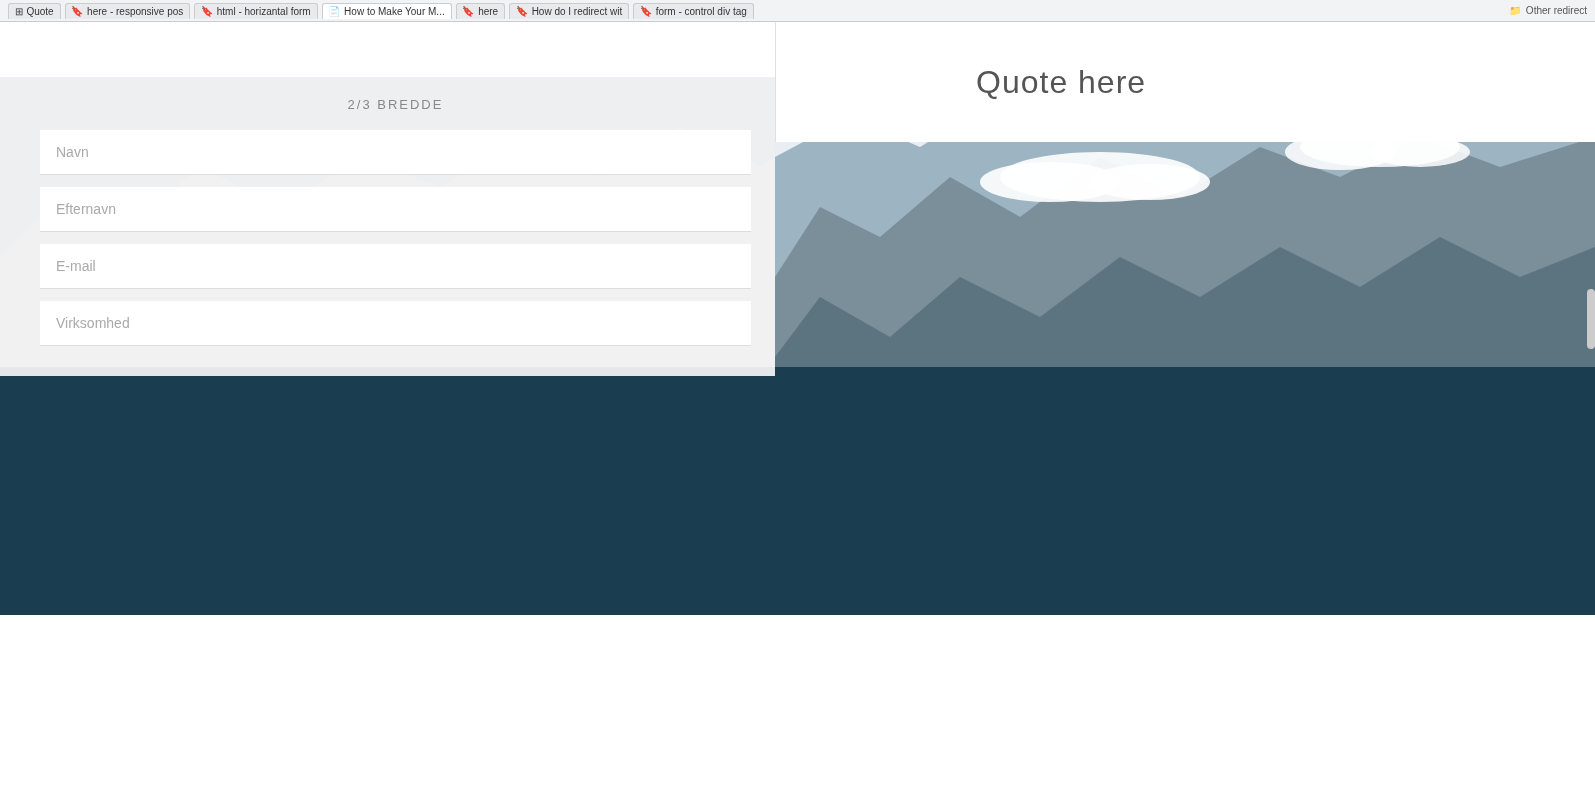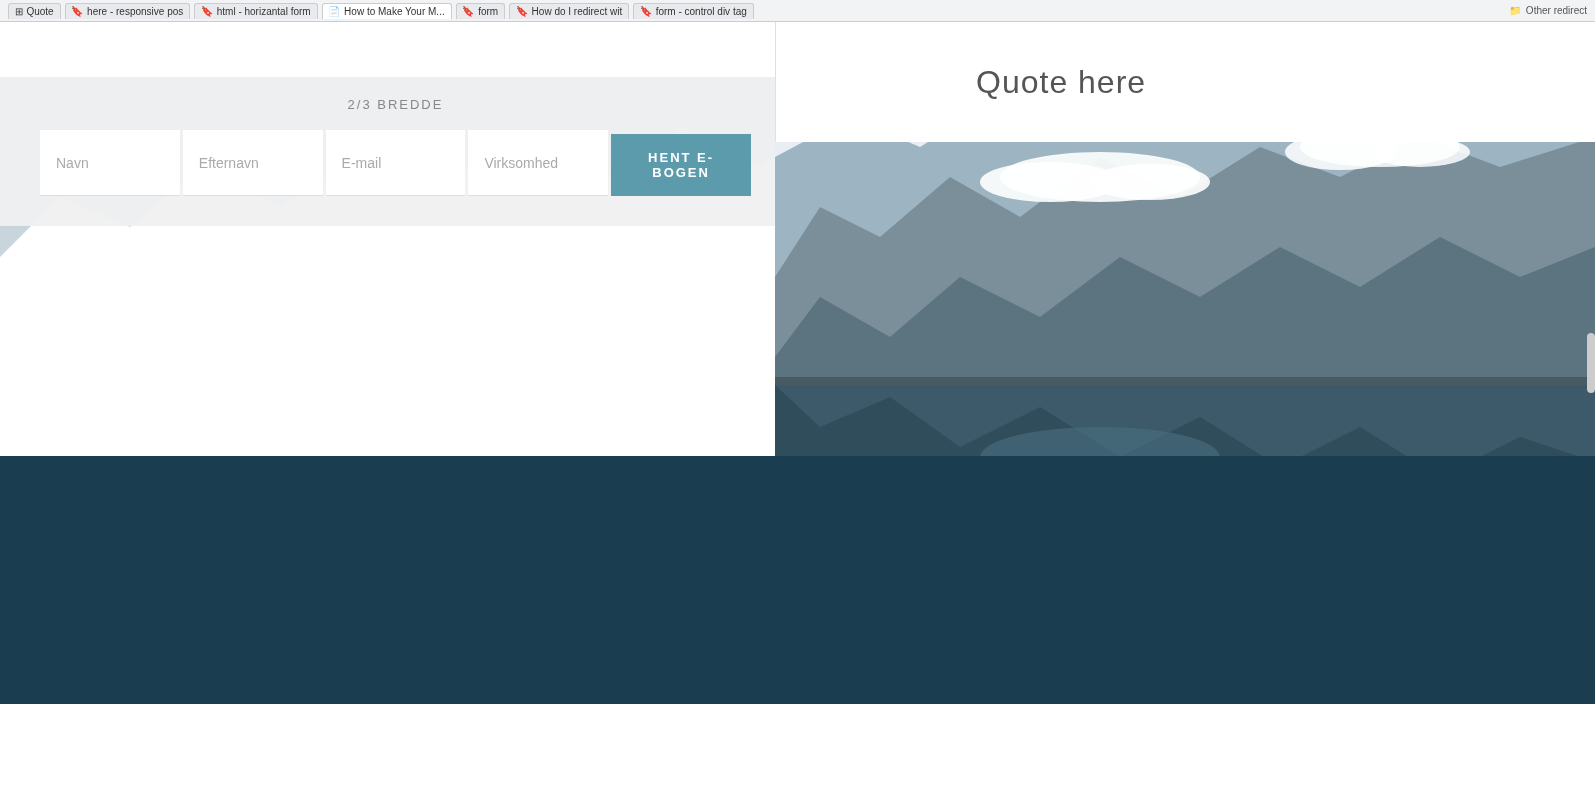--- a/index.html
+++ b/index.html
@@ -56,21 +56,21 @@
       color: #555;
       display: flex;
       align-items: center;
       gap: 4px;
     }
 
     
     .page-content {
       position: relative;
       width: 1595px;
-      height: 682px;
+      height: 593px;
       overflow: hidden;
     }
 
     
     .mountain-svg {
       position: absolute;
       top: 55px;
       left: 0;
       width: 100%;
       height: 465px;
@@ -123,22 +123,22 @@
       text-align: center;
       margin-bottom: 18px;
       font-size: 13px;
       color: #888;
       letter-spacing: 2px;
       text-transform: uppercase;
     }
 
     .form-container {
       display: flex;
-      flex-direction: row;
-      gap: 3px;
+      flex-direction: column;
+      gap: 12px;
     }
 
     .form-input {
       width: 100%;
       padding: 14px 16px;
       border: none;
       border-bottom: 1px solid #ddd;
       background: #ffffff;
       font-size: 14px;
       color: #999;
@@ -190,21 +190,21 @@
   <div class="tab-item">
     <span>🔖</span>
     <span>html - horizantal form</span>
   </div>
   <div class="tab-item active">
     <span>📄</span>
     <span>How to Make Your M...</span>
   </div>
   <div class="tab-item">
     <span>🔖</span>
-    <span>form</span>
+    <span>here</span>
   </div>
   <div class="tab-item">
     <span>🔖</span>
     <span>How do I redirect wit</span>
   </div>
   <div class="tab-item">
     <span>🔖</span>
     <span>form - control div tag</span>
   </div>
   <div class="bookmarks-area">
@@ -251,21 +251,20 @@
 
   <div class="left-panel">
     <div class="breadcrumb-area">
       <span>2/3 BREDDE</span>
     </div>
     <div class="form-container">
       <input class="form-input" type="text" placeholder="Navn" style="">
       <input class="form-input" type="text" placeholder="Efternavn" style="">
       <input class="form-input" type="email" placeholder="E-mail" style="">
       <input class="form-input" type="text" placeholder="Virksomhed" style="">
-      <button class="submit-btn">HENT E-BOGEN</button>
     </div>
   </div>
 
   <div class="bottom-section"></div>
 
   <div class="scrollbar-hint"></div>
 
 </div>
 
 </body></html>

